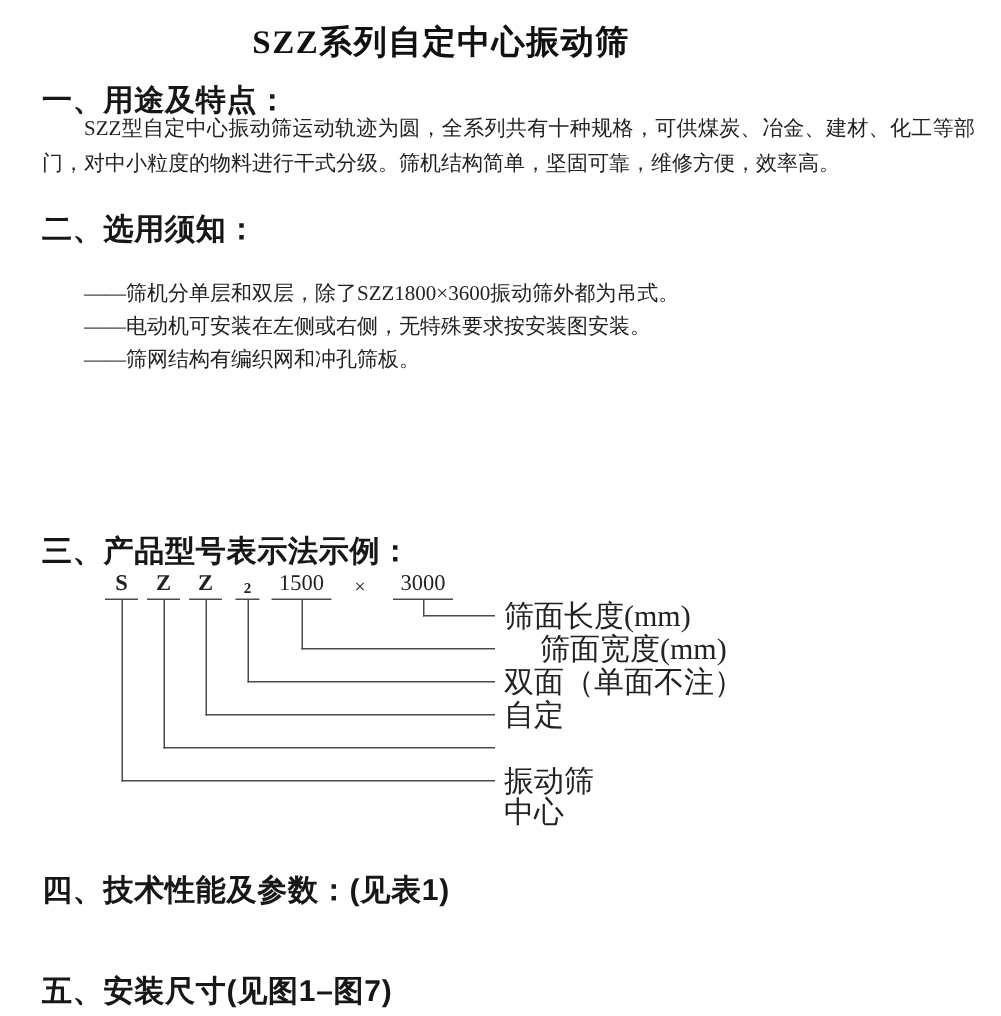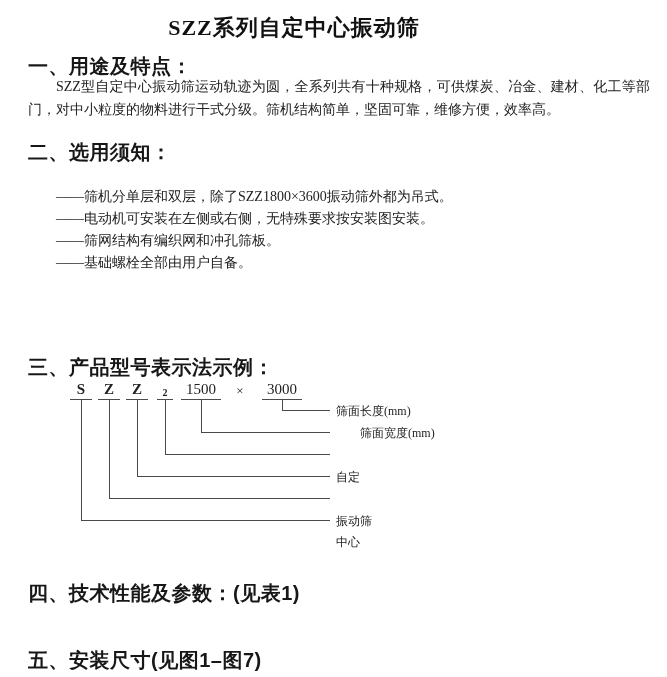--- a/index.html
+++ b/index.html
@@ -79,21 +79,21 @@
   }
   .c0 { left:282px; width:48px;  height:11px; }
   .c1 { left:201px; width:129px; height:33px; }
   .c2 { left:165px; width:165px; height:55px; }
   .c3 { left:137px; width:193px; height:77px; }
   .c4 { left:109px; width:221px; height:99px; }
   .c5 { left:81px;  width:249px; height:121px; }
 
   .dlabel {
     position:absolute; left:336px;
-    font-size:12px; color:#222;
+    font-size:20px; color:#222;
     white-space:nowrap;
     line-height:18px;
   }
   .l0 { top:19px; }
   .l1 { top:41px;margin-left:24px; }
   .l2 { top:63px; }
   .l3 { top:85px; }
   .l4 { top:107px;margin-top:43px; }
   .l5 { top:129px; }
 </style>
@@ -103,21 +103,20 @@
 <div class="doc-title">SZZ系列自定中心振动筛</div>
 
 <div class="sec-heading h1">一、用途及特点：</div>
 <p class="body-para">SZZ型自定中心振动筛运动轨迹为圆，全系列共有十种规格，可供煤炭、冶金、建材、化工等部门，对中小粒度的物料进行干式分级。筛机结构简单，坚固可靠，维修方便，效率高。</p>
 
 <div class="sec-heading h2">二、选用须知：</div>
 <div class="notes">
   <p>——筛机分单层和双层，除了SZZ1800×3600振动筛外都为吊式。</p>
   <p>——电动机可安装在左侧或右侧，无特殊要求按安装图安装。</p>
   <p>——筛网结构有编织网和冲孔筛板。</p>
-  <p>——基础螺栓全部由用户自备。</p>
 </div>
 
 <div class="sec-heading h3">三、产品型号表示法示例：</div>
 
 <div class="diagram">
   <span class="tok tok-0">S</span>
   <span class="tok tok-1">Z</span>
   <span class="tok tok-2">Z</span>
   <span class="tok tok-3">2</span>
   <span class="tok tok-4">1500</span>
@@ -126,19 +125,20 @@
 
   <div class="conn c0"></div>
   <div class="conn c1"></div>
   <div class="conn c2"></div>
   <div class="conn c3"></div>
   <div class="conn c4"></div>
   <div class="conn c5"></div>
 
   <span class="dlabel l0">筛面长度(mm)</span>
   <span class="dlabel l1">筛面宽度(mm)</span>
+  <span class="dlabel l2">双面（单面不注）</span>
   <span class="dlabel l3">自定</span>
   <span class="dlabel l4">中心</span>
   <span class="dlabel l5">振动筛</span>
 </div>
 
 <div class="sec-heading h4">四、技术性能及参数：(见表1)</div>
 <div class="sec-heading h5">五、安装尺寸(见图1–图7)</div>
 
 </body></html>

